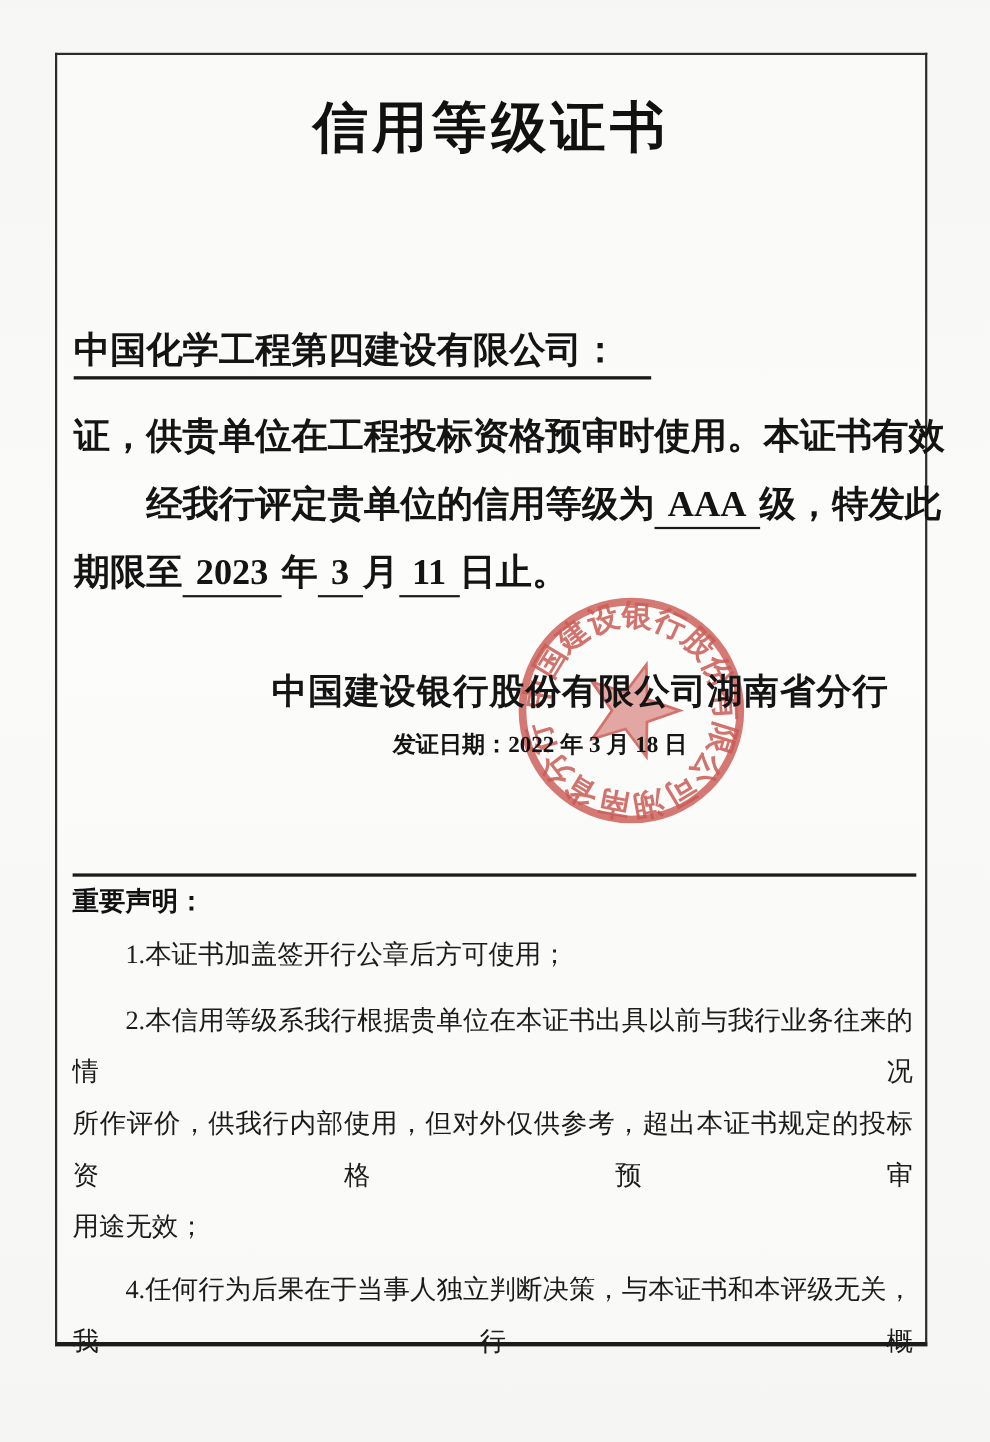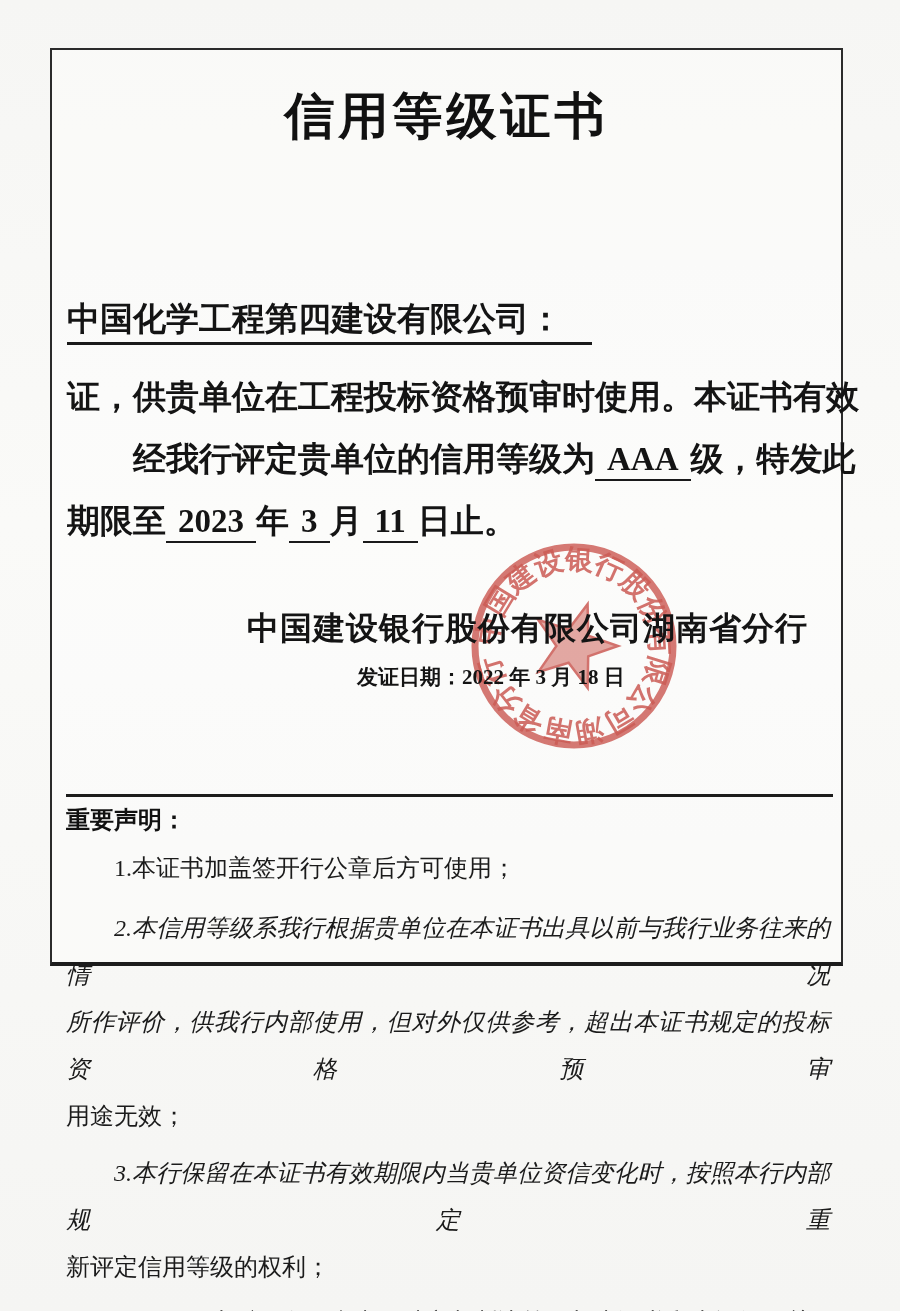--- a/index.html
+++ b/index.html
@@ -5,21 +5,21 @@
   html,body{margin:0;padding:0;}
   body{
     width:900px;height:1311px;
     background:linear-gradient(180deg,#f6f6f4 0%,#fafaf8 40%,#f5f5f3 100%);
     font-family:"Liberation Serif","DejaVu Serif",serif;
     color:#141414;
     position:relative;
     overflow:hidden;
   }
   .frame{
-    position:absolute;left:50px;top:48px;width:793px;height:918px;
+    position:absolute;left:50px;top:48px;width:793px;height:1176px;
     border-top:2px solid #2b2b2b;
     border-left:2px solid #2b2b2b;
     border-right:2px solid #2b2b2b;
     border-bottom:4px solid #1c1c1c;
     background:rgba(255,255,255,0.35);
     box-sizing:border-box;
   }
   .abs{position:absolute;}
   .title{
     left:0;right:0;top:36px;text-align:center;
@@ -67,21 +67,21 @@
   .notice-heading{
     left:14px;top:752px;
     font-family:"Liberation Sans","DejaVu Sans",sans-serif;
     font-weight:bold;font-size:24px;line-height:36px;color:#111;text-align:center;
   }
   .notice-body{
     left:14px;right:11px;top:795px;
     font-size:24px;line-height:47px;color:#1b1b1b;
   }
   .notice-body .nline{display:block;}
-  .notice-body .fill{text-align:justify;text-align-last:justify;font-style:italic;}
+  .notice-body .fill{text-align:justify;text-align-last:justify;}
   .mb1{margin-bottom:13px;}
   .mb2{margin-bottom:10px;}
   .mb3{margin-bottom:8px;}
   .seal-ring{fill:none;stroke-width:7;}
   .seal-text{font-size:28px;font-weight:bold;font-family:"Liberation Serif","DejaVu Serif",serif;}
 </style>
 </head>
 <body>
 
 <div class="frame">
@@ -118,23 +118,19 @@
 
   <div class="abs notice-body">
     <div class="mb1">
       <span class="nline indent">1.本证书加盖签开行公章后方可使用；</span>
     </div>
     <div class="mb2">
       <span class="nline indent fill">2.本信用等级系我行根据贵单位在本证书出具以前与我行业务往来的情况</span>
       <span class="nline fill">所作评价，供我行内部使用，但对外仅供参考，超出本证书规定的投标资格预审</span>
       <span class="nline">用途无效；</span>
     </div>
-    <div class="mb3">
-      <span class="nline indent fill">3.本行保留在本证书有效期限内当贵单位资信变化时，按照本行内部规定重</span>
-      <span class="nline">新评定信用等级的权利；</span>
-    </div>
     <div>
       <span class="nline indent fill">4.任何行为后果在于当事人独立判断决策，与本证书和本评级无关，我行概</span>
 
     </div>
   </div>
 
 </div>
 
 </body></html>

